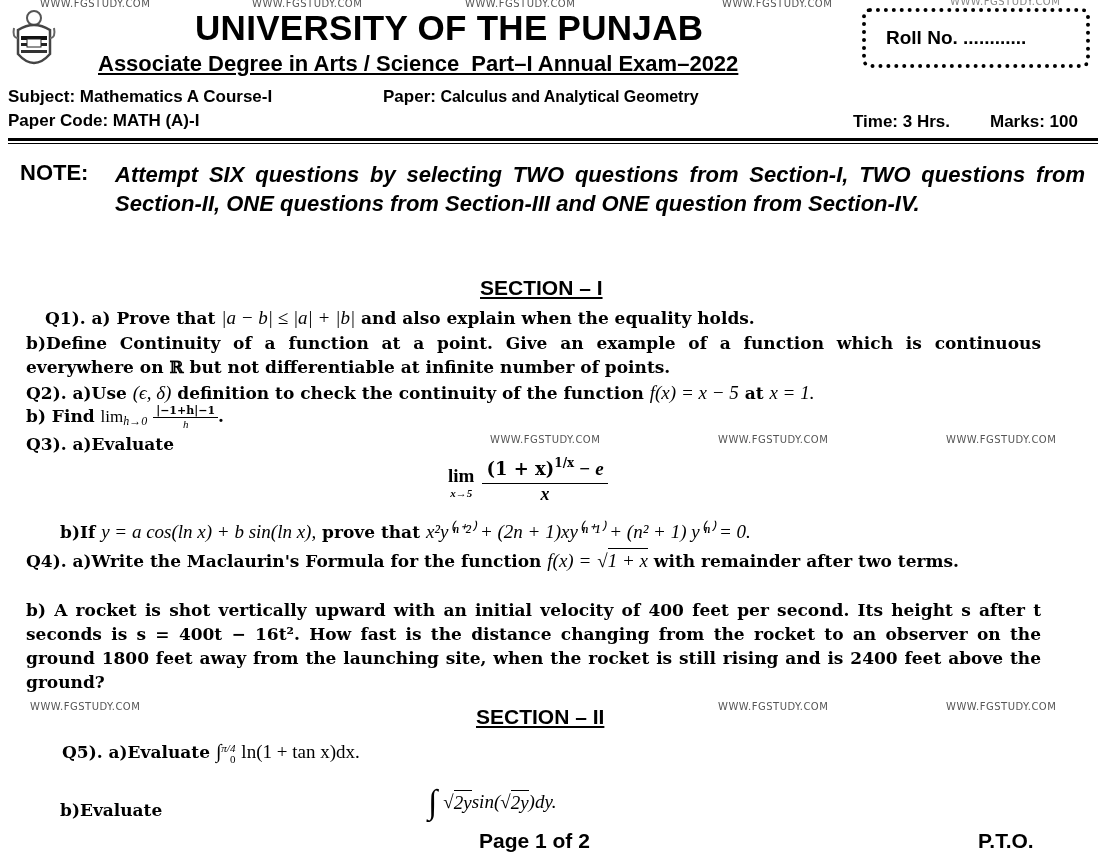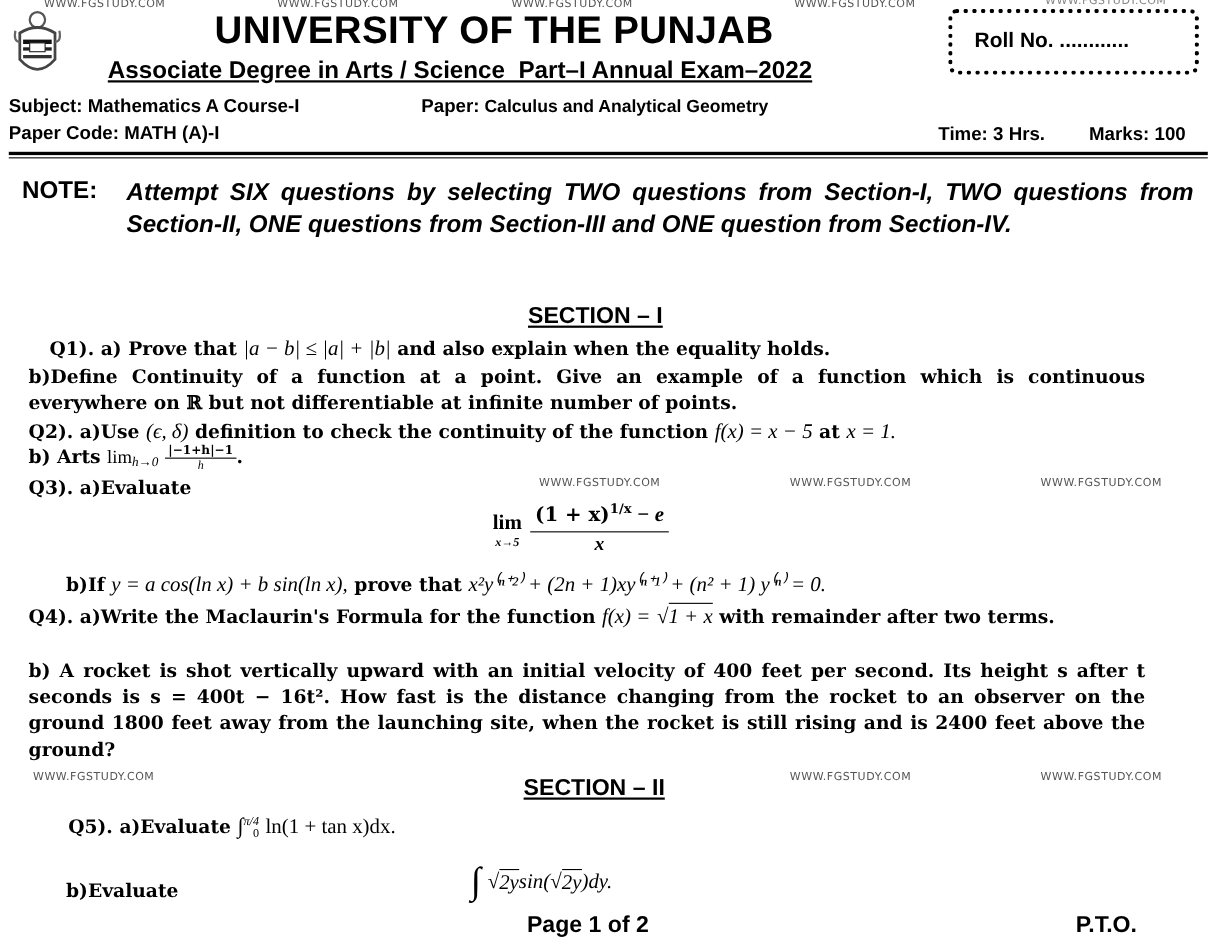--- a/index.html
+++ b/index.html
@@ -82,21 +82,21 @@
 <div class="abs q" style="left:26px;top:381px;white-space:nowrap;">
   <span>Q2).</span>
   <span>a)Use</span>
   <span class="m">(ϵ, δ)</span>
   <span>definition to check the continuity of the function</span>
   <span class="m">f(x) = x − 5</span>
   <span>at</span>
   <span class="m">x = 1.</span>
 </div>
 <div class="abs q" style="left:26px;top:404px;white-space:nowrap;">
-  <span>b) Arts</span>
+  <span>b) Find</span>
   <span class="mr" style="font-size:17px;">lim</span><sub class="s m">h→0</sub>
   <span class="frac small-frac">
       <span class="num">|−1+h|−1</span>
       <span class="m" style="font-size:11px;">h</span>
     </span><span>.</span>
 </div>
 
 <div class="wm" style="left:490px;top:434px;">WWW.FGSTUDY.COM</div>
 <div class="wm" style="left:718px;top:434px;">WWW.FGSTUDY.COM</div>
 <div class="wm" style="left:946px;top:434px;">WWW.FGSTUDY.COM</div>

